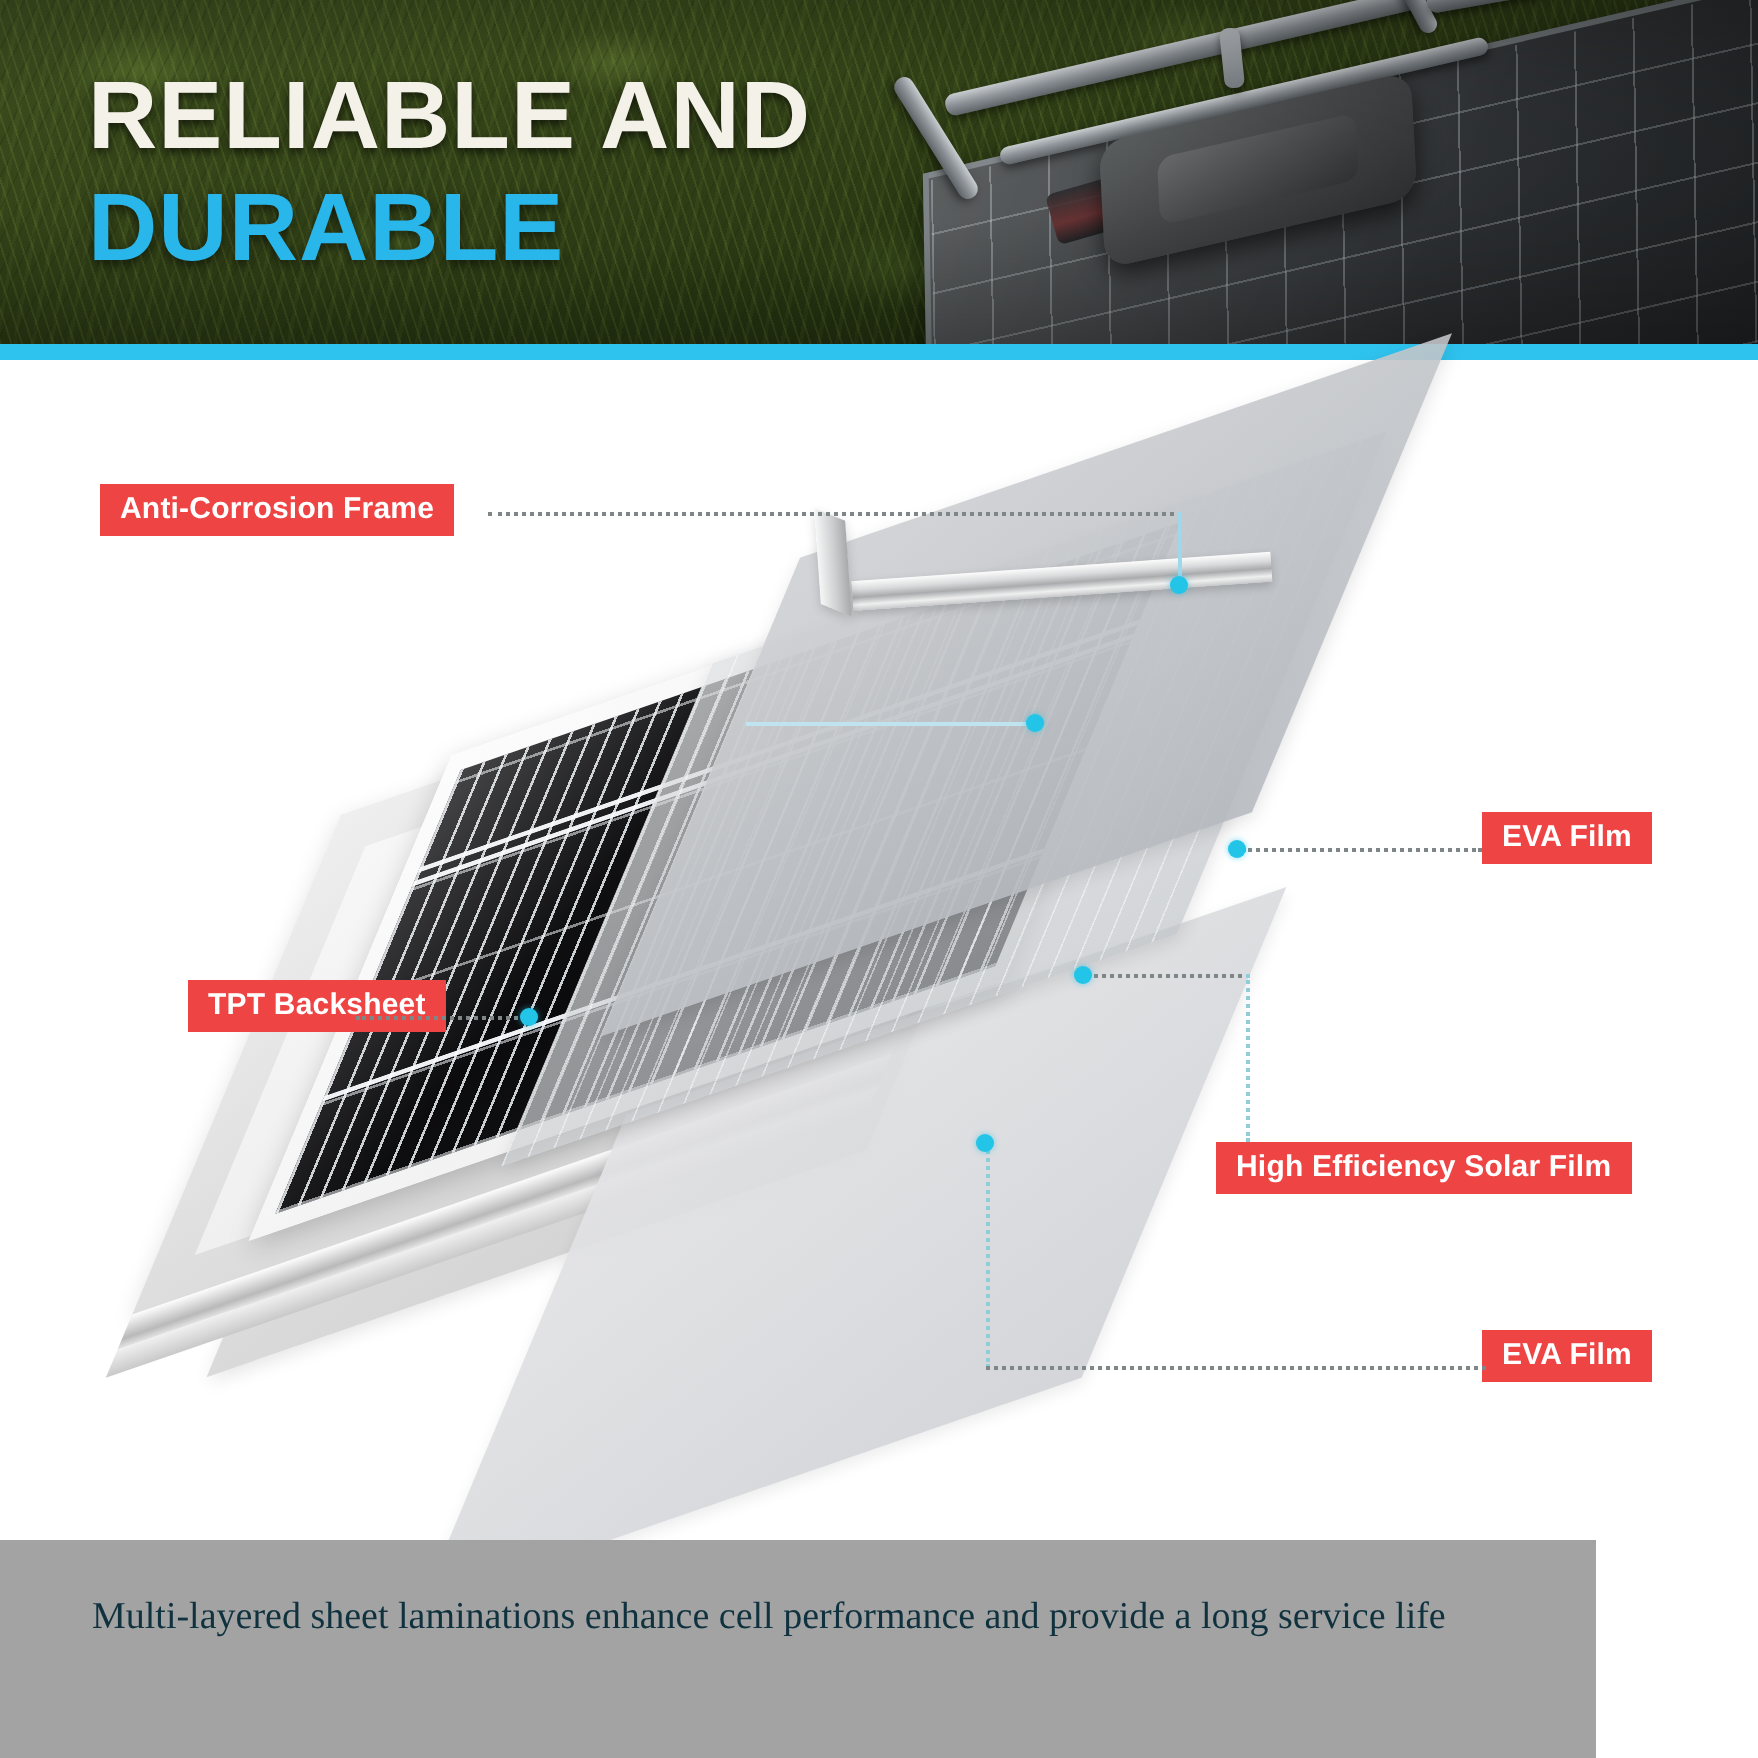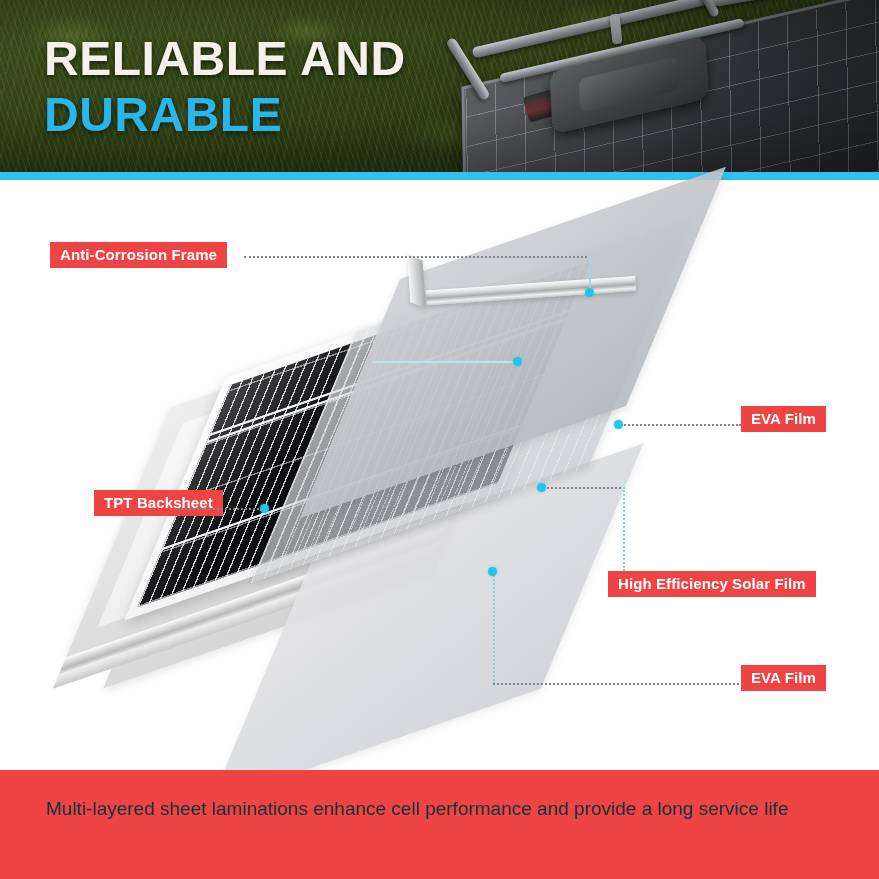--- a/index.html
+++ b/index.html
@@ -140,21 +140,21 @@
 
   
   .badge{position:absolute;background:#ef4444;color:#fff;font-size:15px;font-weight:600;
     padding:4px 10px 5px;white-space:nowrap;letter-spacing:.1px;line-height:1.15;}
   .dotline{position:absolute;border-top:2px dotted #7f8688;height:0;}
   .solidline{position:absolute;background:#9fd8ea;}
   .vline{position:absolute;border-left:2px dotted #8fced9;width:0;}
   .dot{position:absolute;width:9px;height:9px;border-radius:50%;background:#22c4e8;box-shadow:0 0 3px rgba(34,196,232,.6);}
 
   
-  .footer{position:absolute;left:0;top:770px;width:879px;height:109px;background:#ef4444;}
+  .footer{position:absolute;left:0;top:770px;width:798px;height:109px;background:#a3a3a3;font-family:Liberation Serif, serif;}
   .footer-text{position:absolute;left:46px;top:24px;width:780px;color:#10323f;font-size:19px;line-height:1.55;}
 </style>
 </head>
 <body>
 
 <div class="page">
 
   <div class="hero">
     <div class="hero-grass"></div>
     <div class="rig">

